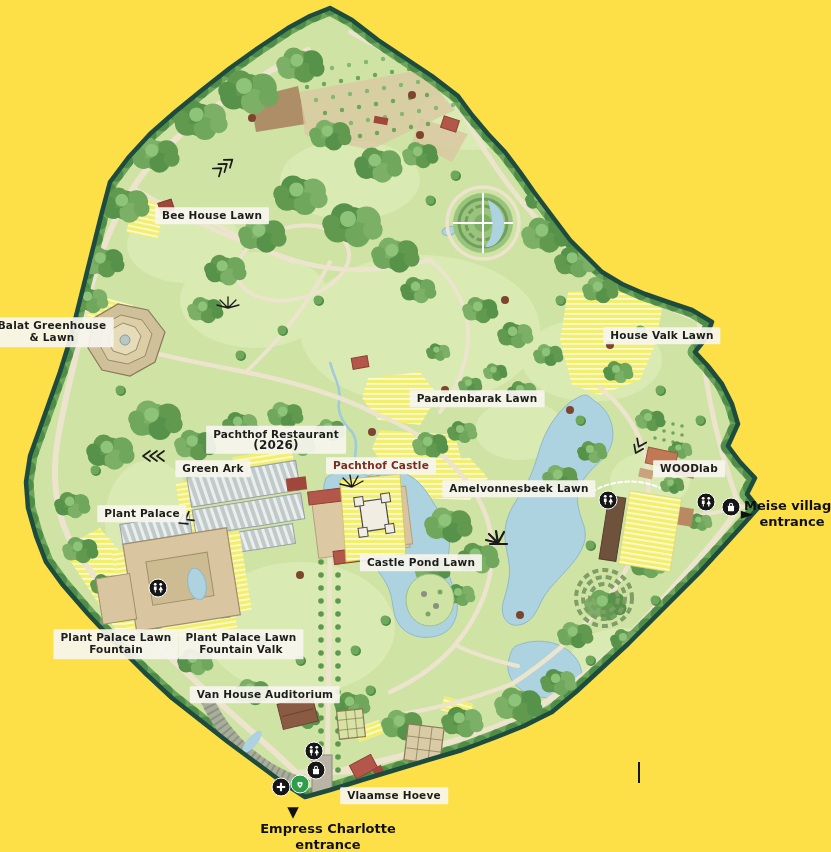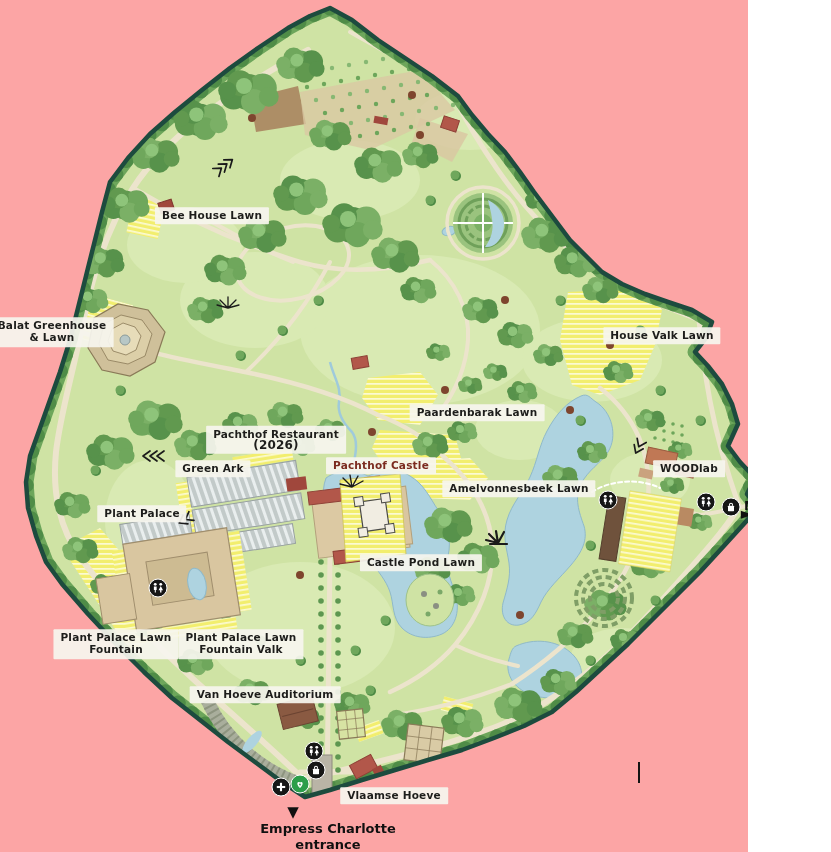--- a/index.html
+++ b/index.html
@@ -1,16 +1,16 @@
 <!DOCTYPE html>
 <html><head>
 <meta charset="utf-8">
 <style>
   html,body{margin:0;padding:0;background:#ffffff;}
-  #stage{position:relative;width:748px;height:852px;background:#fca5a5;overflow:hidden;
+  #stage{position:relative;width:831px;height:852px;background:#fde047;overflow:hidden;
          font-family:"DejaVu Sans","Liberation Sans",sans-serif;}
   #mapsvg{position:absolute;left:0;top:0;}
   .map-label{position:absolute;transform:translate(-50%,-50%);background:rgba(246,245,238,0.93);
     color:#1d1d1b;font-size:10.5px;font-weight:bold;line-height:1.18;padding:2px 7px 3px 7px;
     text-align:center;white-space:nowrap;letter-spacing:.2px;border-radius:1px;}
   .map-label .s{display:block;}
   .map-label .s:empty{display:none;}
   .castle-label{color:#7b2b1f;}
   .sub-small .s{font-size:12px;line-height:1;margin-top:-1px;}
   .poi{position:absolute;transform:translate(-50%,-50%);width:17px;height:17px;border-radius:50%;
@@ -969,31 +969,31 @@
       </g>
     </g>
   </g>
 
   <use href="#bpath" fill="none" stroke="#1d4b3e" stroke-width="4.5" stroke-linejoin="round"></use>
 </svg>
 
 <div class="map-label" style="left:212px;top:216px"><span class="t">Bee House Lawn</span></div>
 <div class="map-label" style="left:52px;top:332px"><span class="t">Balat Greenhouse</span><span class="s">&amp; Lawn</span></div>
 <div class="map-label" style="left:662px;top:336px"><span class="t">House Valk Lawn</span></div>
-<div class="map-label" style="left:477px;top:413px"><span class="t">Paardenbarak Lawn</span></div>
+<div class="map-label" style="left:477px;top:399px"><span class="t">Paardenbarak Lawn</span></div>
 <div class="map-label sub-small" style="left:276px;top:440px"><span class="t">Pachthof Restaurant</span><span class="s">(2026)</span></div>
 <div class="map-label" style="left:213px;top:469px"><span class="t">Green Ark</span></div>
 <div class="map-label castle-label" style="left:381px;top:466px"><span class="t">Pachthof Castle</span></div>
 <div class="map-label" style="left:689px;top:469px"><span class="t">WOODlab</span></div>
 <div class="map-label" style="left:519px;top:489px"><span class="t">Amelvonnesbeek Lawn</span></div>
 <div class="map-label" style="left:142px;top:514px"><span class="t">Plant Palace</span></div>
 <div class="map-label" style="left:421px;top:563px"><span class="t">Castle Pond Lawn</span></div>
 <div class="map-label" style="left:116px;top:644px"><span class="t">Plant Palace Lawn</span><span class="s">Fountain</span></div>
 <div class="map-label" style="left:241px;top:644px"><span class="t">Plant Palace Lawn</span><span class="s">Fountain Valk</span></div>
-<div class="map-label" style="left:265px;top:695px"><span class="t">Van Hoeve Auditorium</span></div>
+<div class="map-label" style="left:265px;top:695px"><span class="t">Van House Auditorium</span></div>
 <div class="map-label" style="left:394px;top:796px"><span class="t">Vlaamse Hoeve</span></div>
 
 <span class="ent-arrow" style="left:747px;top:513px;font-size:16px">►</span>
 <div class="ent-text" style="left:792px;top:514px">
   <div>Meise village</div>
       <div>entrance</div>
 </div>
 <span class="ent-arrow" style="left:293px;top:812px;font-size:15px">▼</span>
 <div class="ent-text" style="left:328px;top:837px">
   <div>Empress Charlotte</div>

